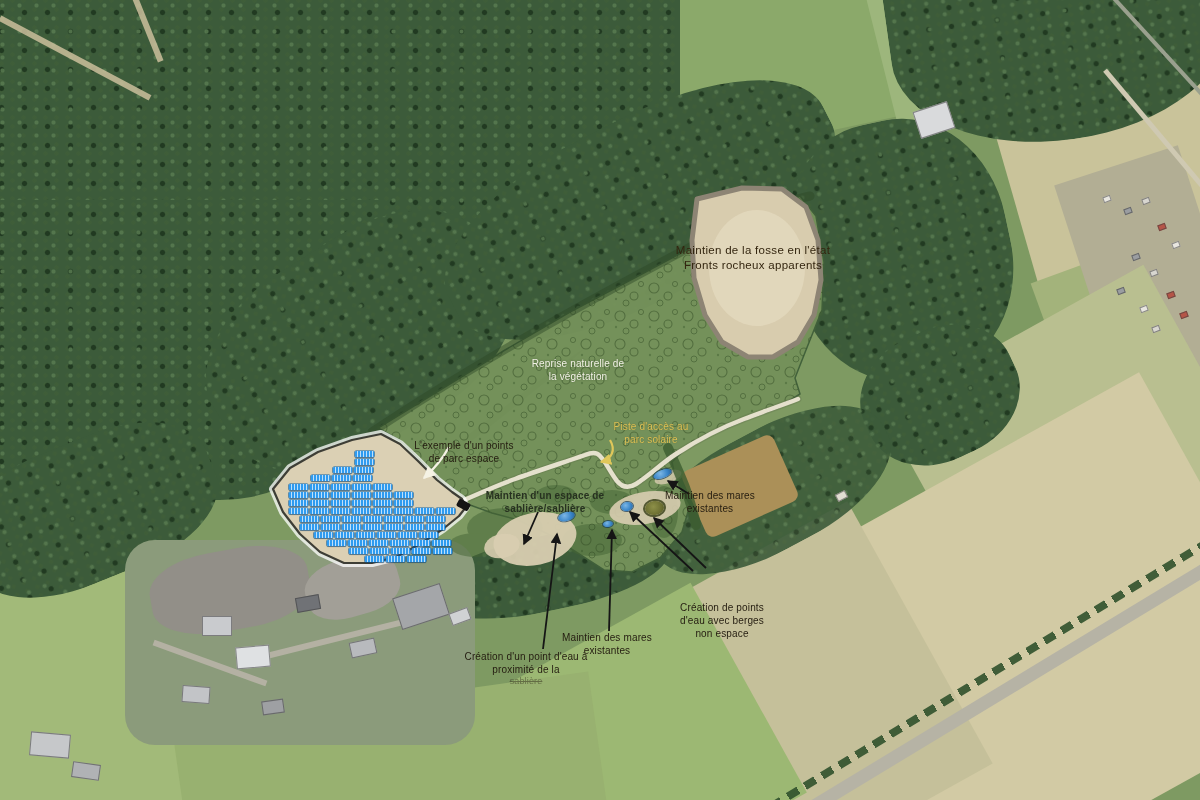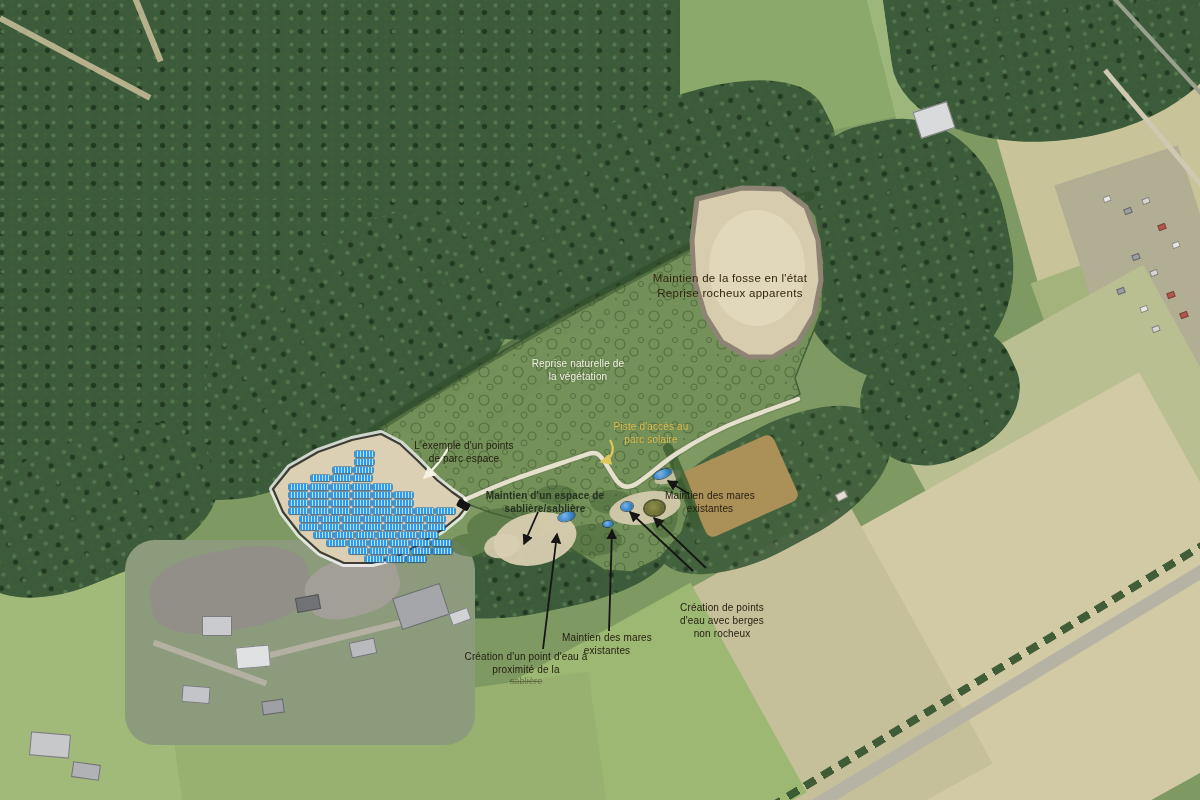--- a/index.html
+++ b/index.html
@@ -241,23 +241,23 @@
         <path d="M 693,571 L 630,512" stroke="#151515" stroke-width="1.8" fill="none" marker-end="url(#ah-k)"></path>
         <path d="M 706,568 L 654,518" stroke="#151515" stroke-width="1.8" fill="none" marker-end="url(#ah-k)"></path>
         <path d="M 609,631 L 612,530" stroke="#151515" stroke-width="1.8" fill="none" marker-end="url(#ah-k)"></path>
         <path d="M 543,649 L 557,534" stroke="#151515" stroke-width="1.8" fill="none" marker-end="url(#ah-k)"></path>
         <path d="M 538,512 L 524,544" stroke="#151515" stroke-width="1.8" fill="none" marker-end="url(#ah-k)"></path>
         <path d="M 449,447 C 443,458 435,468 424,478" stroke="#f5f2e4" stroke-width="2.4" fill="none" marker-end="url(#ah-w)"></path>
         <path d="M 610,440 C 616,450 612,459 601,462" stroke="#e0c75a" stroke-width="2.2" fill="none" marker-end="url(#ah-y)"></path>
       </g>
   </svg>
 
-  <div class="label fosse-label" style="left:730px;top:243px;margin-top:28px;">
+  <div class="label fosse-label" style="left:753px;top:243px;">
     <span class="l">Maintien de  la fosse en l'état</span>
-    <span class="l">Reprise rocheux apparents</span>
+    <span class="l">Fronts rocheux apparents</span>
   </div>
   <div class="label wh" style="left:578px;top:357px;">
     <span class="l">Reprise naturelle de</span>
     <span class="l">la végétation</span>
   </div>
   <div class="label dk" style="left:464px;top:439px;">
     <span class="l">L'exemple d'un points</span>
     <span class="l">de parc espace</span>
   </div>
   <div class="label yl" style="left:651px;top:420px;">
@@ -268,21 +268,21 @@
     <span class="l">Maintien d'un espace de</span>
     <span class="l">sablière/sablière</span>
   </div>
   <div class="label dk" style="left:710px;top:489px;">
     <span class="l">Maintien des mares</span>
     <span class="l">existantes</span>
   </div>
   <div class="label dk" style="left:722px;top:569px;margin-top:32px;">
     <span class="l">Création de points</span>
     <span class="l">d'eau avec berges</span>
-    <span class="l">non rocheux</span>
+    <span class="l">non espace</span>
   </div>
   <div class="label dk" style="left:607px;top:631px;">
     <span class="l">Maintien des mares</span>
     <span class="l">existantes</span>
   </div>
   <div class="label dk" style="left:526px;top:650px;">
     <span class="l">Création d'un point d'eau à</span>
     <span class="l">proximité de la</span>
     <span class="l strike">sablière</span>
   </div>

